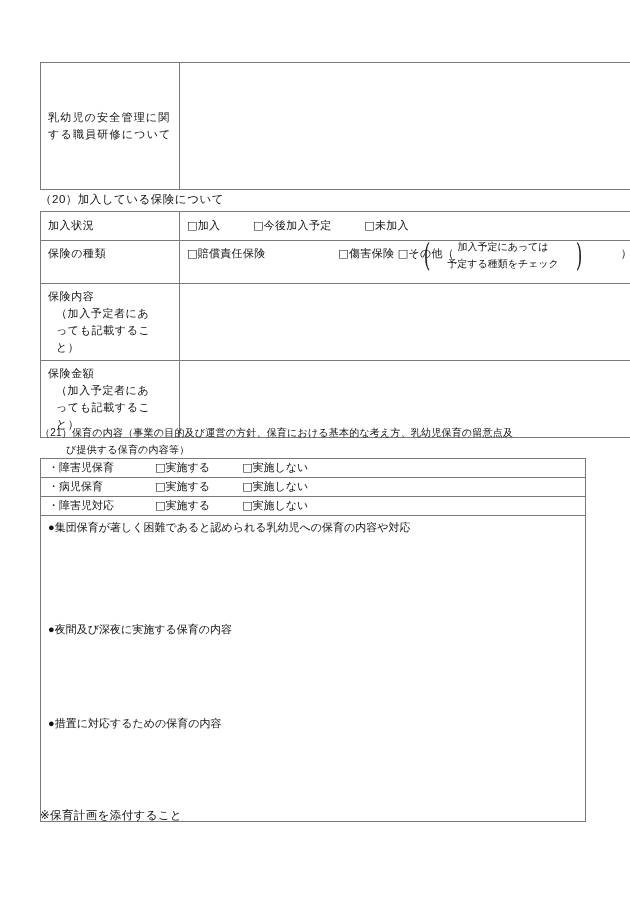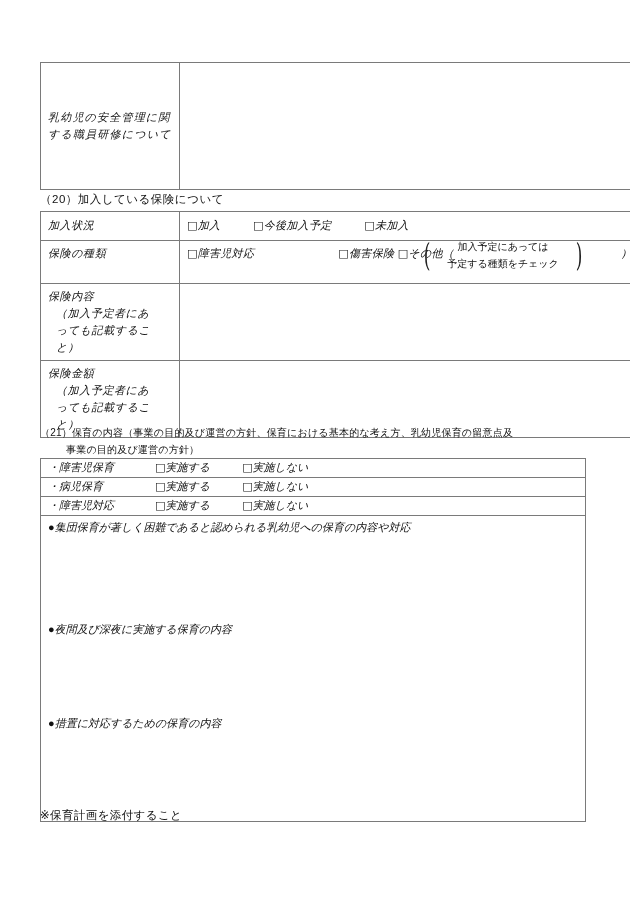--- a/index.html
+++ b/index.html
@@ -32,21 +32,20 @@
     background: #ffffff;
   }
   .form-table td {
     border: 1px solid #7a7a7a;
     vertical-align: top;
     padding: 4px 6px 4px 7px;
     font-size: 11px;
     line-height: 1.55;
     font-family: "Liberation Sans", "DejaVu Sans", sans-serif;
     color: #111111;
-    font-style: italic;
   }
   .label-cell {
     letter-spacing: 0.6px;
   }
   .value-cell {
     letter-spacing: 0.3px;
   }
   .mid-label {
     vertical-align: middle;
     margin-left: 20px;
@@ -226,21 +225,21 @@
             <span class="gap-lg"></span>
             <span class="chk">□未加入</span>
           </span>
         </td>
       </tr>
 
       <tr class="row-kind">
         <td class="label-cell mid-label">保険の種類</td>
         <td class="value-cell kind-wrap">
           <span class="chk-line">
-            <span class="chk kind-col1">□障害児対応</span>
+            <span class="chk kind-col1">□賠償責任保険</span>
             <span class="chk">□傷害保険</span>
           </span>
           <span class="chk-line">
             <span class="chk">□その他（</span>
             <span class="paren-space"></span>
             <span class="chk">）</span>
           </span>
         </td>
       </tr>
 
@@ -270,21 +269,21 @@
     <span class="br br-left">(</span>
     <span class="br br-right">)</span>
     <span class="bn-txt">
       <span style="display:block;">加入予定にあっては</span>
       <span style="display:block;">予定する種類をチェック</span>
     </span>
   </div>
 
   <div class="sec21-heading">
     <span>（21）保育の内容（事業の目的及び運営の方針、保育における基本的な考え方、乳幼児保育の留意点及</span>
-    <span class="cont">事業の目的及び運営の方針）</span>
+    <span class="cont">び提供する保育の内容等）</span>
   </div>
 
   <table class="form-table tbl-childcare">
     <tbody>
       <tr class="cc-row">
         <td>
           <span class="cc-item">・障害児保育</span>
           <span class="chk cc-opt1">□実施する</span>
           <span class="chk">□実施しない</span>
         </td>

